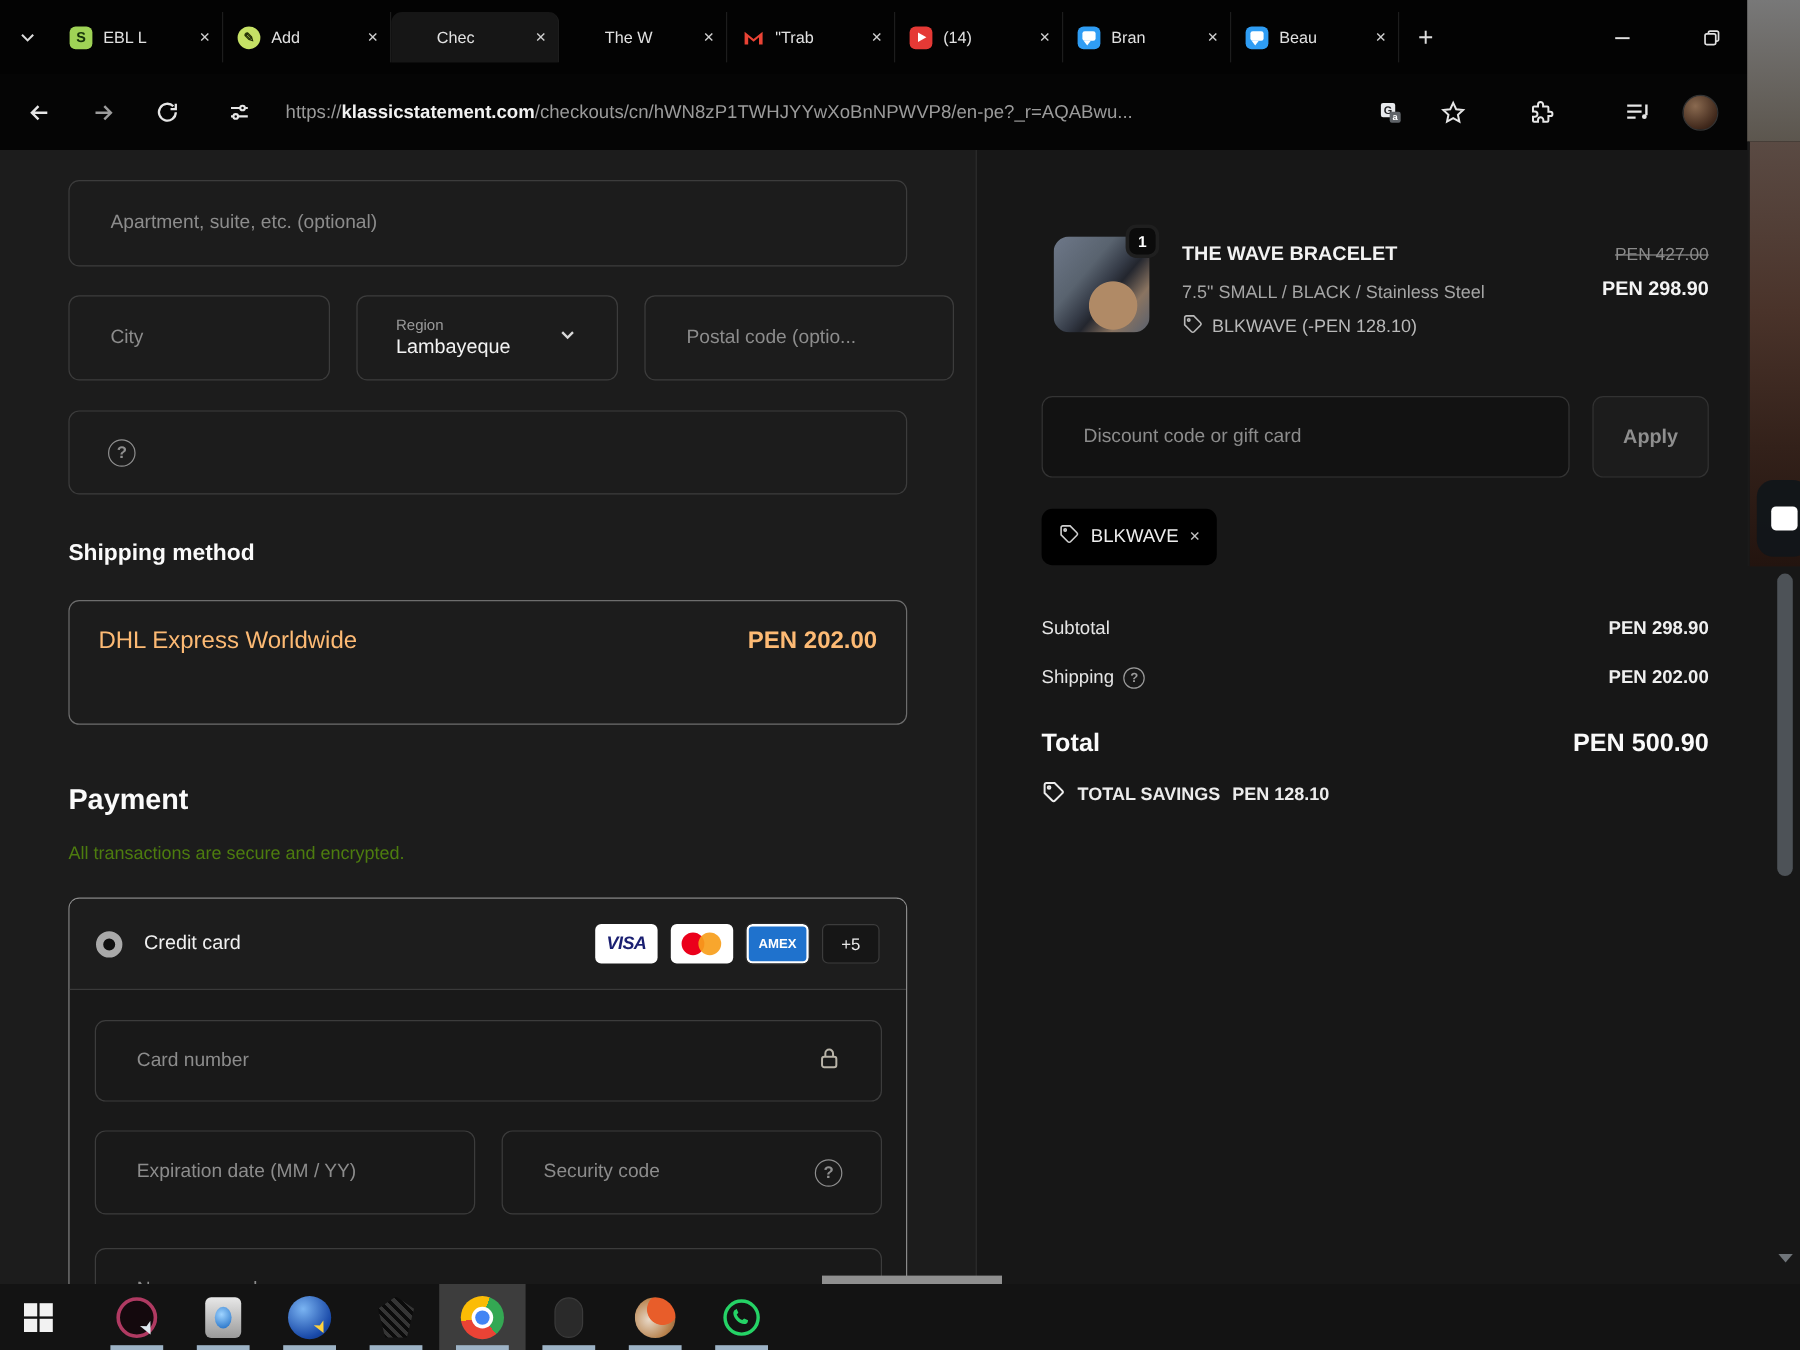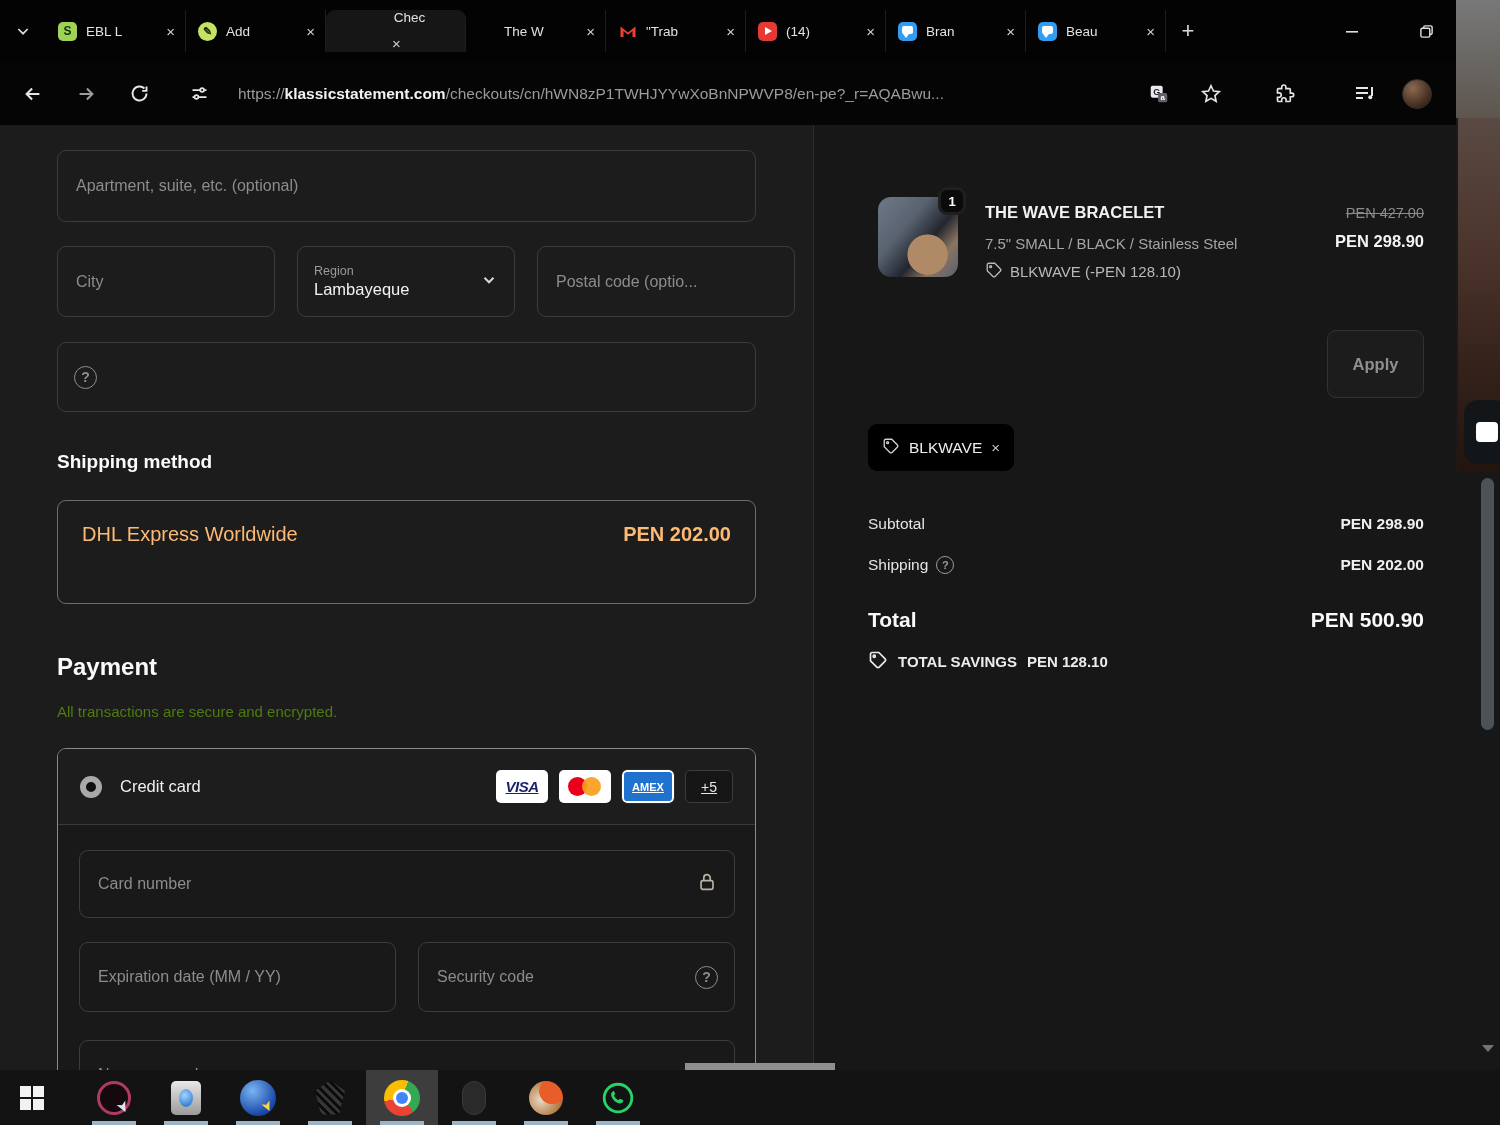--- a/index.html
+++ b/index.html
@@ -6,21 +6,21 @@
   *{box-sizing:border-box;}
   .screen{position:relative;width:1500px;height:1125px;background:#0a0a0a;overflow:hidden;
           font-family:"Liberation Sans",sans-serif;color:#e8e8e8;}
 
   
   .tabstrip{position:absolute;top:0;left:0;width:1500px;height:62px;background:#030303;
             display:flex;align-items:center;}
   .tab-search{width:46px;display:flex;justify-content:center;color:#dcdcdc;}
   .tab{width:140px;height:42px;display:flex;align-items:center;gap:9px;padding:0 10px 0 12px;
        border-right:1px solid #1d1d1d;font-size:13.5px;color:#e2e2e2;overflow:hidden;}
-  .tab.active{background:#161616;border-radius:9px 9px 0 0;flex-direction:column;}
+  .tab.active{background:#161616;border-radius:9px 9px 0 0;}
   .tab .t-label{flex:1;white-space:nowrap;overflow:hidden;}
   .tab .t-close{color:#cfcfcf;font-size:15px;flex:0 0 auto;}
   .fav{width:19px;height:19px;flex:0 0 auto;border-radius:4px;display:flex;align-items:center;justify-content:center;font-size:12px;font-weight:bold;}
   .fav-shopify{background:#9fd356;color:#15330a;border-radius:5px;}
   .fav-tag{background:#c6e265;color:#233005;border-radius:50%;font-size:11px;}
   .fav-youtube{background:#e53935;border-radius:5px;position:relative;}
   .fav-youtube::after{content:"";position:absolute;left:7px;top:5px;border-left:7px solid #fff;
       border-top:4.5px solid transparent;border-bottom:4.5px solid transparent;}
   .fav-chat{background:#2f9df4;border-radius:5px;position:relative;}
   .fav-chat::after{content:"";position:absolute;left:4px;top:4px;width:11px;height:8px;background:#fff;border-radius:2px;}
@@ -39,21 +39,21 @@
   .urltext .domain{color:#f2f2f2;font-weight:bold;}
   .avatar{width:30px;height:30px;border-radius:50%;
           background:radial-gradient(circle at 35% 30%,#8a6a50,#41291c 70%,#20130c);border:1px solid #333;}
 
   
   .page{position:absolute;top:125px;left:0;width:1500px;height:945px;overflow:hidden;background:#171717;}
   .col-left{position:absolute;left:0;top:0;width:813px;height:945px;background:#1c1c1c;}
   .col-divider{position:absolute;left:813px;top:0;width:1px;height:945px;background:#2e2e2e;}
 
   .field{position:absolute;border:1px solid #3c3c3c;border-radius:9px;background:transparent;
-         display:flex;align-items:center;padding:0 16px;}
+         display:flex;align-items:center;padding:0 32px;}
   .field input{flex:1;background:transparent;border:none;outline:none;color:#ededed;
                font-size:16px;font-family:"Liberation Sans",sans-serif;min-width:0;}
   .field input::placeholder{color:#8c8c8c;opacity:1;}
   .help-badge{width:23px;height:23px;border:1.6px solid #8f8f8f;border-radius:50%;color:#8f8f8f;
               display:flex;align-items:center;justify-content:center;font-size:14px;font-weight:bold;flex:0 0 auto;}
   .lock-ic{color:#b9b4a8;flex:0 0 auto;}
 
   .select-region{flex-direction:row;align-items:center;}
   .sel-texts{flex:1;display:flex;flex-direction:column;gap:2px;}
   .sel-label{font-size:12.5px;color:#9a9a9a;}
@@ -67,21 +67,21 @@
   .ship-price{font-weight:bold;}
   .ship-eta{margin-top:9px;font-size:15px;color:#9b9b9b;}
 
   .h-payment{position:absolute;left:57px;top:528px;font-size:24px;font-weight:bold;color:#fafafa;}
   .pay-sub{position:absolute;left:57px;top:578px;font-size:15px;color:#4d7c0f;}
   .paybox{position:absolute;left:57px;top:623px;width:699px;height:520px;border:1px solid #8a8a8a;
           border-radius:9px;overflow:hidden;}
   .paybox-head{height:76px;display:flex;align-items:center;padding:0 22px;border-bottom:1px solid #3a3a3a;background:#1d1d1d;}
   .radio{width:22px;height:22px;border-radius:50%;border:6px solid #a9a9a9;background:#101010;flex:0 0 auto;}
   .pay-label{margin-left:18px;font-size:16.5px;color:#f0f0f0;flex:1;}
-  .cardbadge{width:52px;height:33px;border-radius:5px;display:flex;align-items:center;justify-content:center;margin-left:11px;text-decoration:underline;}
+  .cardbadge{width:52px;height:33px;border-radius:5px;display:flex;align-items:center;justify-content:center;margin-left:11px;}
   .b-visa{background:#fff;color:#1a1f71;font-size:15px;font-weight:bold;font-style:italic;letter-spacing:-0.5px;}
   .b-mc{background:#fff;position:relative;}
   .b-mc i{position:absolute;top:7px;width:19px;height:19px;border-radius:50%;}
   .b-mc .mc-red{left:9px;background:#eb001b;}
   .b-mc .mc-org{left:23px;background:#f79e1b;opacity:.92;}
   .b-amex{background:#1f72cd;color:#fff;font-size:11px;font-weight:bold;border:2px solid #fff;outline:1px solid #2a2a2a;}
   .b-more{background:#161616;border:1px solid #3c3c3c;color:#e8e8e8;font-size:14px;width:48px;}
   .paybox-body{position:relative;height:444px;background:#191919;}
 
   
@@ -372,20 +372,23 @@
         <svg width="18" height="18" viewBox="0 0 24 24" fill="none" stroke="#b9b9b9" stroke-width="1.8">
             <path d="M20.59 13.41l-7.17 7.17a2 2 0 0 1-2.83 0L3 13V5a2 2 0 0 1 2-2h8l7.59 7.59a2 2 0 0 1 0 2.82z"></path>
             <circle cx="7.5" cy="7.5" r="1.3"></circle>
           </svg>
       </span>
       <span>BLKWAVE (-PEN 128.10)</span>
     </div>
     <div class="price-old">PEN 427.00</div>
     <div class="price-new">PEN 298.90</div>
 
+    <div class="field discount-box" style="position:absolute;">
+      <input placeholder="Discount code or gift card" style="">
+    </div>
     <div class="applybtn">Apply</div>
 
     <div class="chip">
       <span>
         <svg width="18" height="18" viewBox="0 0 24 24" fill="none" stroke="#cfcfcf" stroke-width="1.8">
             <path d="M20.59 13.41l-7.17 7.17a2 2 0 0 1-2.83 0L3 13V5a2 2 0 0 1 2-2h8l7.59 7.59a2 2 0 0 1 0 2.82z"></path>
             <circle cx="7.5" cy="7.5" r="1.3"></circle>
           </svg>
       </span>
       <span class="c-code">BLKWAVE</span>

